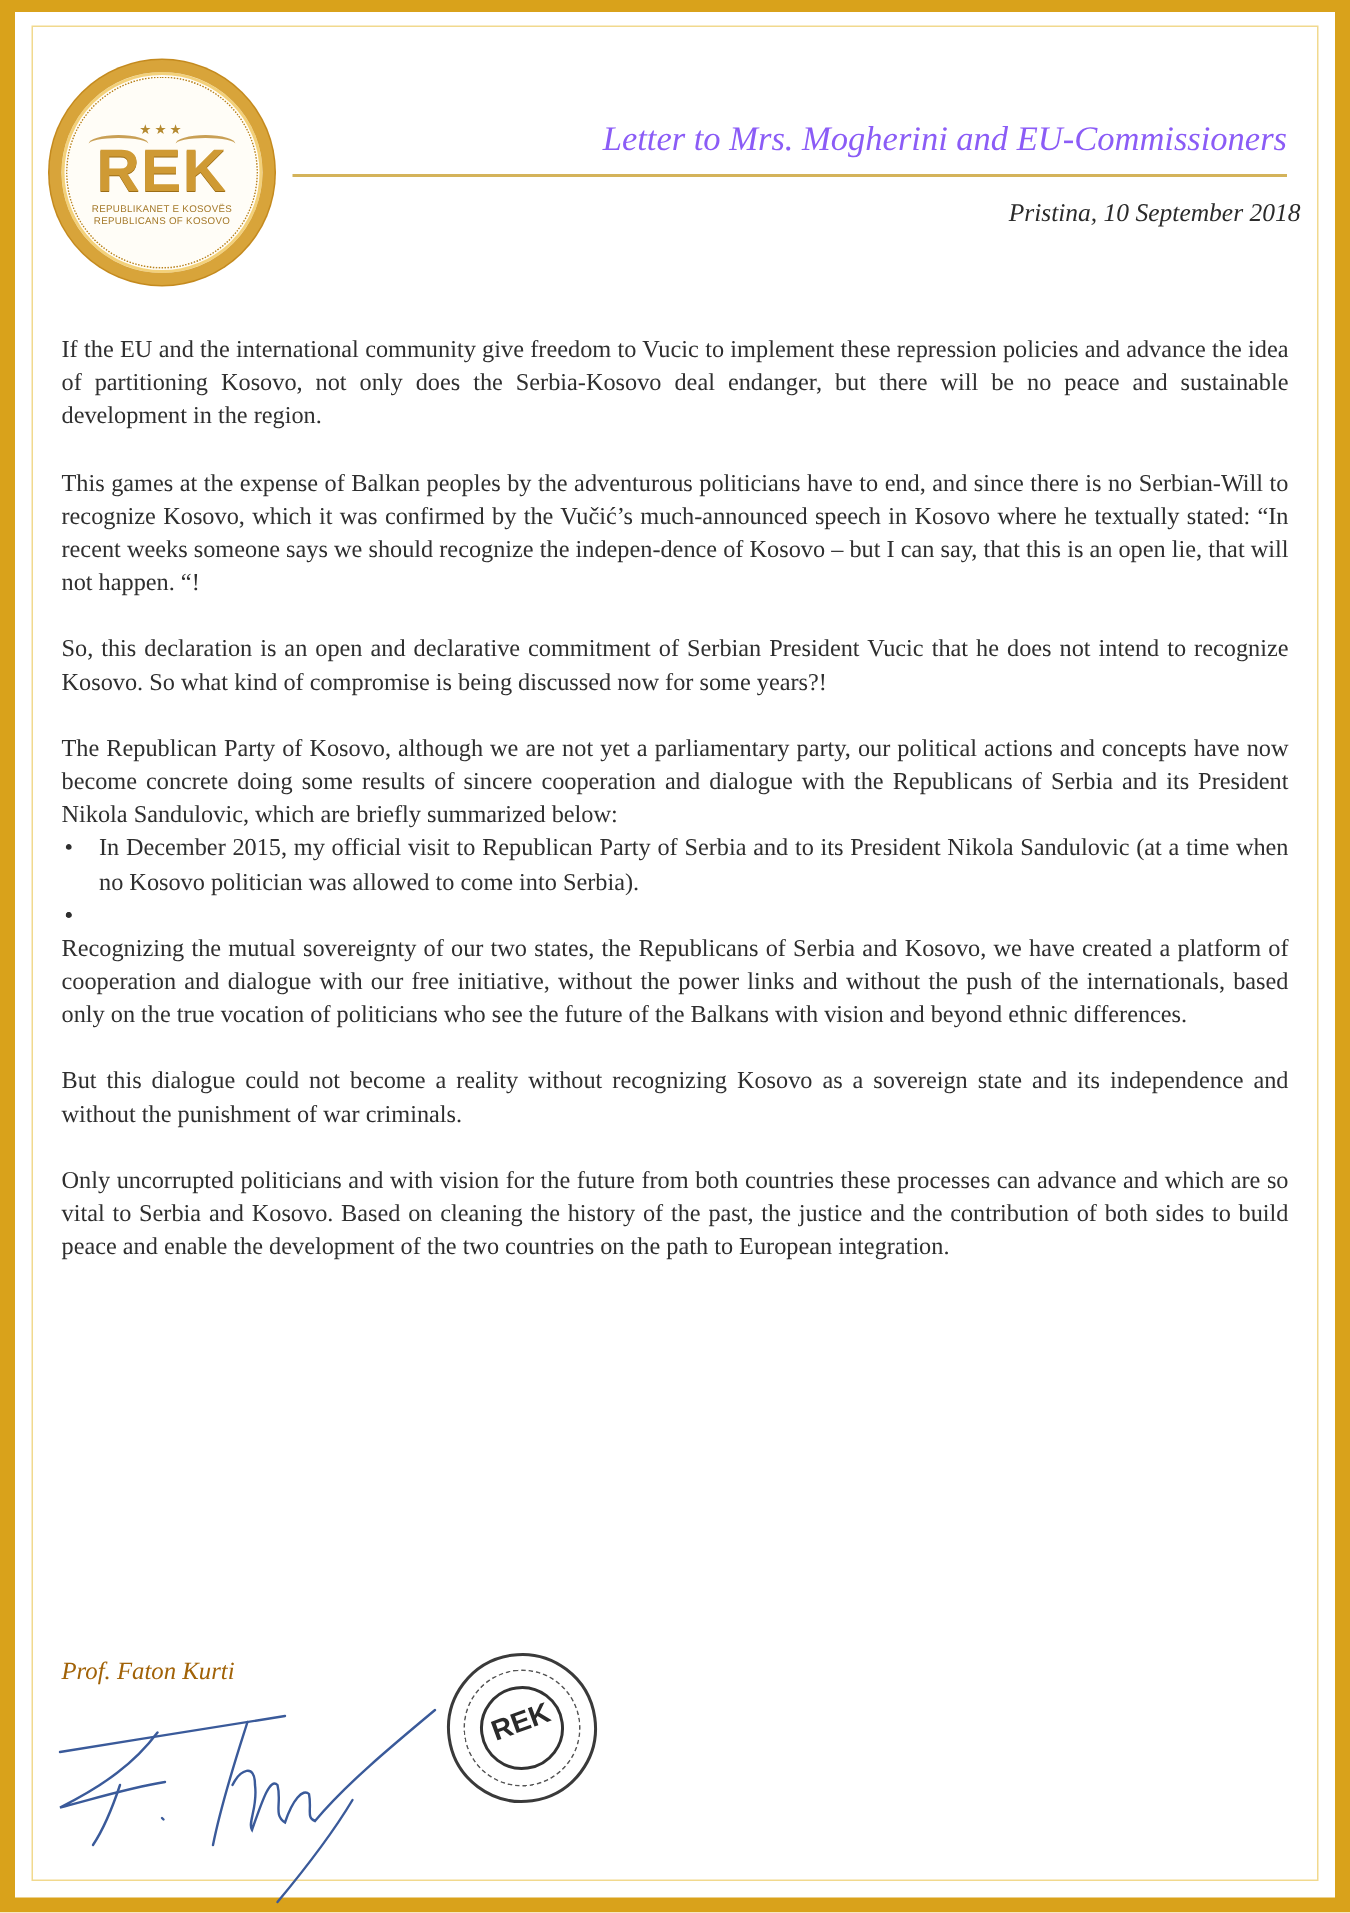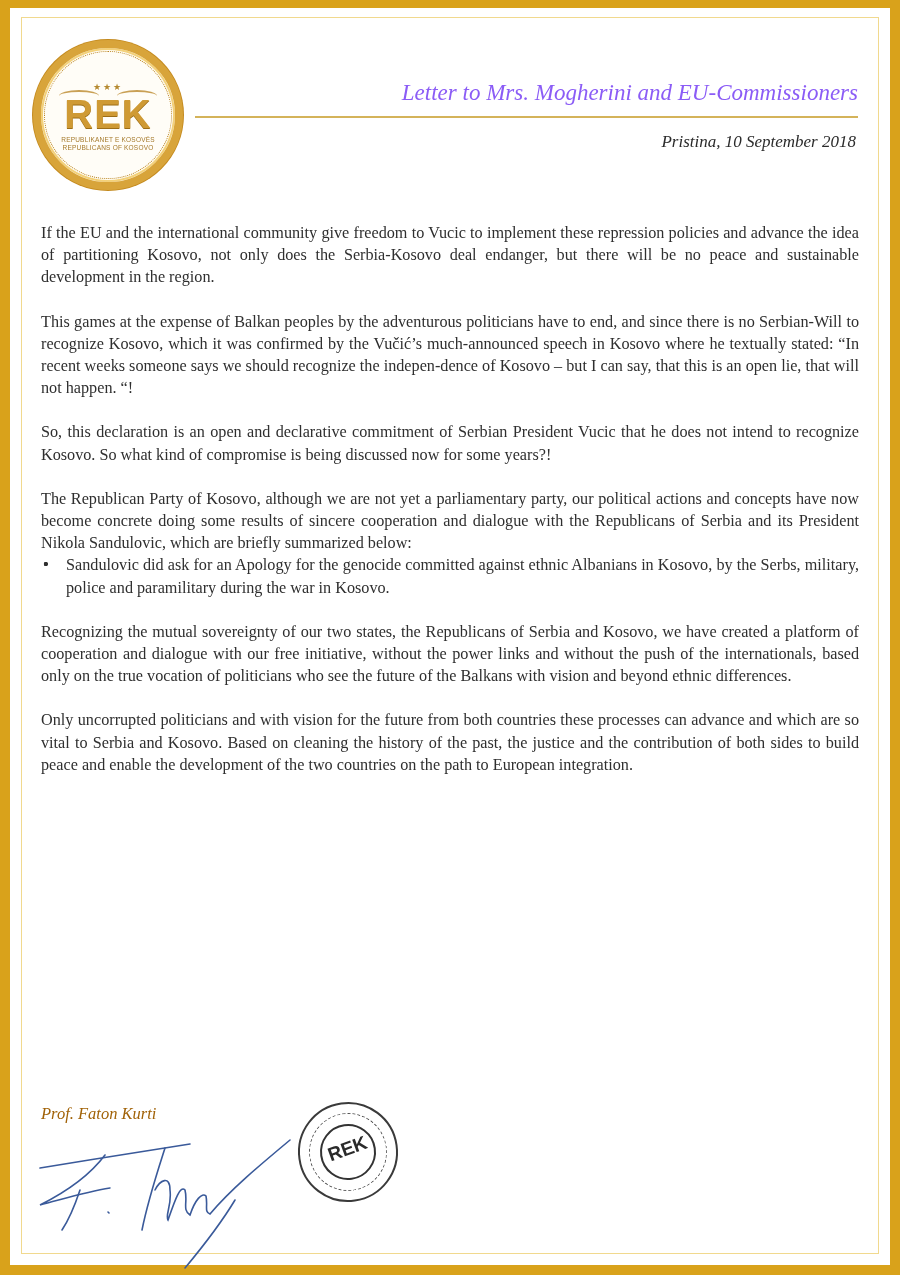--- a/index.html
+++ b/index.html
@@ -71,21 +71,21 @@
     .title {
       position: absolute; right: 42px; top: 80px;
       font-style: italic; font-size: 23px; color: #8b5cf6;
       white-space: nowrap;
     }
     .title-rule {
       position: absolute; left: 195px; right: 42px; top: 116px;
       height: 2px; background: #d4b35a;
     }
     .date {
-      position: absolute; right: 44px; top: 132px;
+      position: absolute; right: 33px; top: 132px;
       font-style: italic; font-size: 17px; color: #2b2b2b;
     }
     .body {
       position: absolute; left: 41px; top: 206px; width: 818px;
       font-size: 16.2px; line-height: 22.2px; color: #2f2f2f;
       text-align: justify;
     }
     .body p { margin: 16px 0 22px 0; }
     .body p.tight { margin-bottom: 0; }
     .body ul { list-style: none; margin: 0 0 22px 0; padding: 0; }
@@ -147,30 +147,31 @@
 <div class="date">Pristina, 10 September 2018</div>
 
 <div class="body">
   <p>If the EU and the international community give  freedom to Vucic to implement these repression policies and advance the idea of partitioning Kosovo, not only does the Serbia-Kosovo deal endanger, but there will be no peace and sustainable development in the region.</p>
   <p>This games at the expense of Balkan peoples by the adventurous politicians have to end, and since there is no Serbian-Will to recognize Kosovo, which it was confirmed by the Vučić’s much-announced speech in Kosovo where he textually stated: “In recent weeks someone says we should recognize the indepen-dence of Kosovo – but I can say, that this is an open lie, that will not happen. “!</p>
   <p>So, this declaration is an open and declarative commitment of Serbian President Vucic that he does not intend to recognize Kosovo. So what kind of compromise is being discussed now for some years?!</p>
   <p class="tight">The Republican Party of Kosovo, although we are not yet a parliamentary party, our political actions and concepts have now become concrete doing some results of sincere cooperation and dialogue with the Republicans of Serbia and its President Nikola Sandulovic, which are briefly summarized below:</p>
   <ul>
     <li>
       <span class="bullet">•</span>
+      <span>In December 2015, my official visit to Republican Party of Serbia and to its President Nikola Sandulovic (at a time when no Kosovo politician was allowed to come into Serbia).</span>
     </li>
     <li>
       <span class="bullet">•</span>
     </li>
     <li>
       <span class="bullet">•</span>
-      <span>Sandulovic did ask for an Apology for the genocide committed against ethnic Albanians in Kosovo, by the Serbs, military, police and paramilitary during the war in Kosovo.</span>
     </li>
   </ul>
   <p>Recognizing the mutual sovereignty of our two states, the Republicans of Serbia and Kosovo, we have created a platform of cooperation and dialogue with our free initiative, without the power links and without the push of the internationals, based only on the true vocation of politicians who see the future of the Balkans with vision and beyond ethnic differences.</p>
+  <p>But this dialogue could not become a reality without recognizing Kosovo as a sovereign state and its independence and without the punishment of war criminals.</p>
   <p>Only uncorrupted politicians and with vision for the future from both countries these processes can advance and which are so vital to Serbia and Kosovo. Based on cleaning the history of the past, the justice and the contribution of both sides to build peace and enable the development of the two countries on the path to European integration.</p>
 </div>
 
 <div class="sig">
   <div>Prof. Faton Kurti</div>
 </div>
 
 <svg class="signature" viewBox="0 0 290 140">
   <g fill="none" stroke="#3a5a9a" stroke-width="1.6" stroke-linecap="round">
     <path d="M10 38 C 60 30, 120 20, 160 14"></path>

